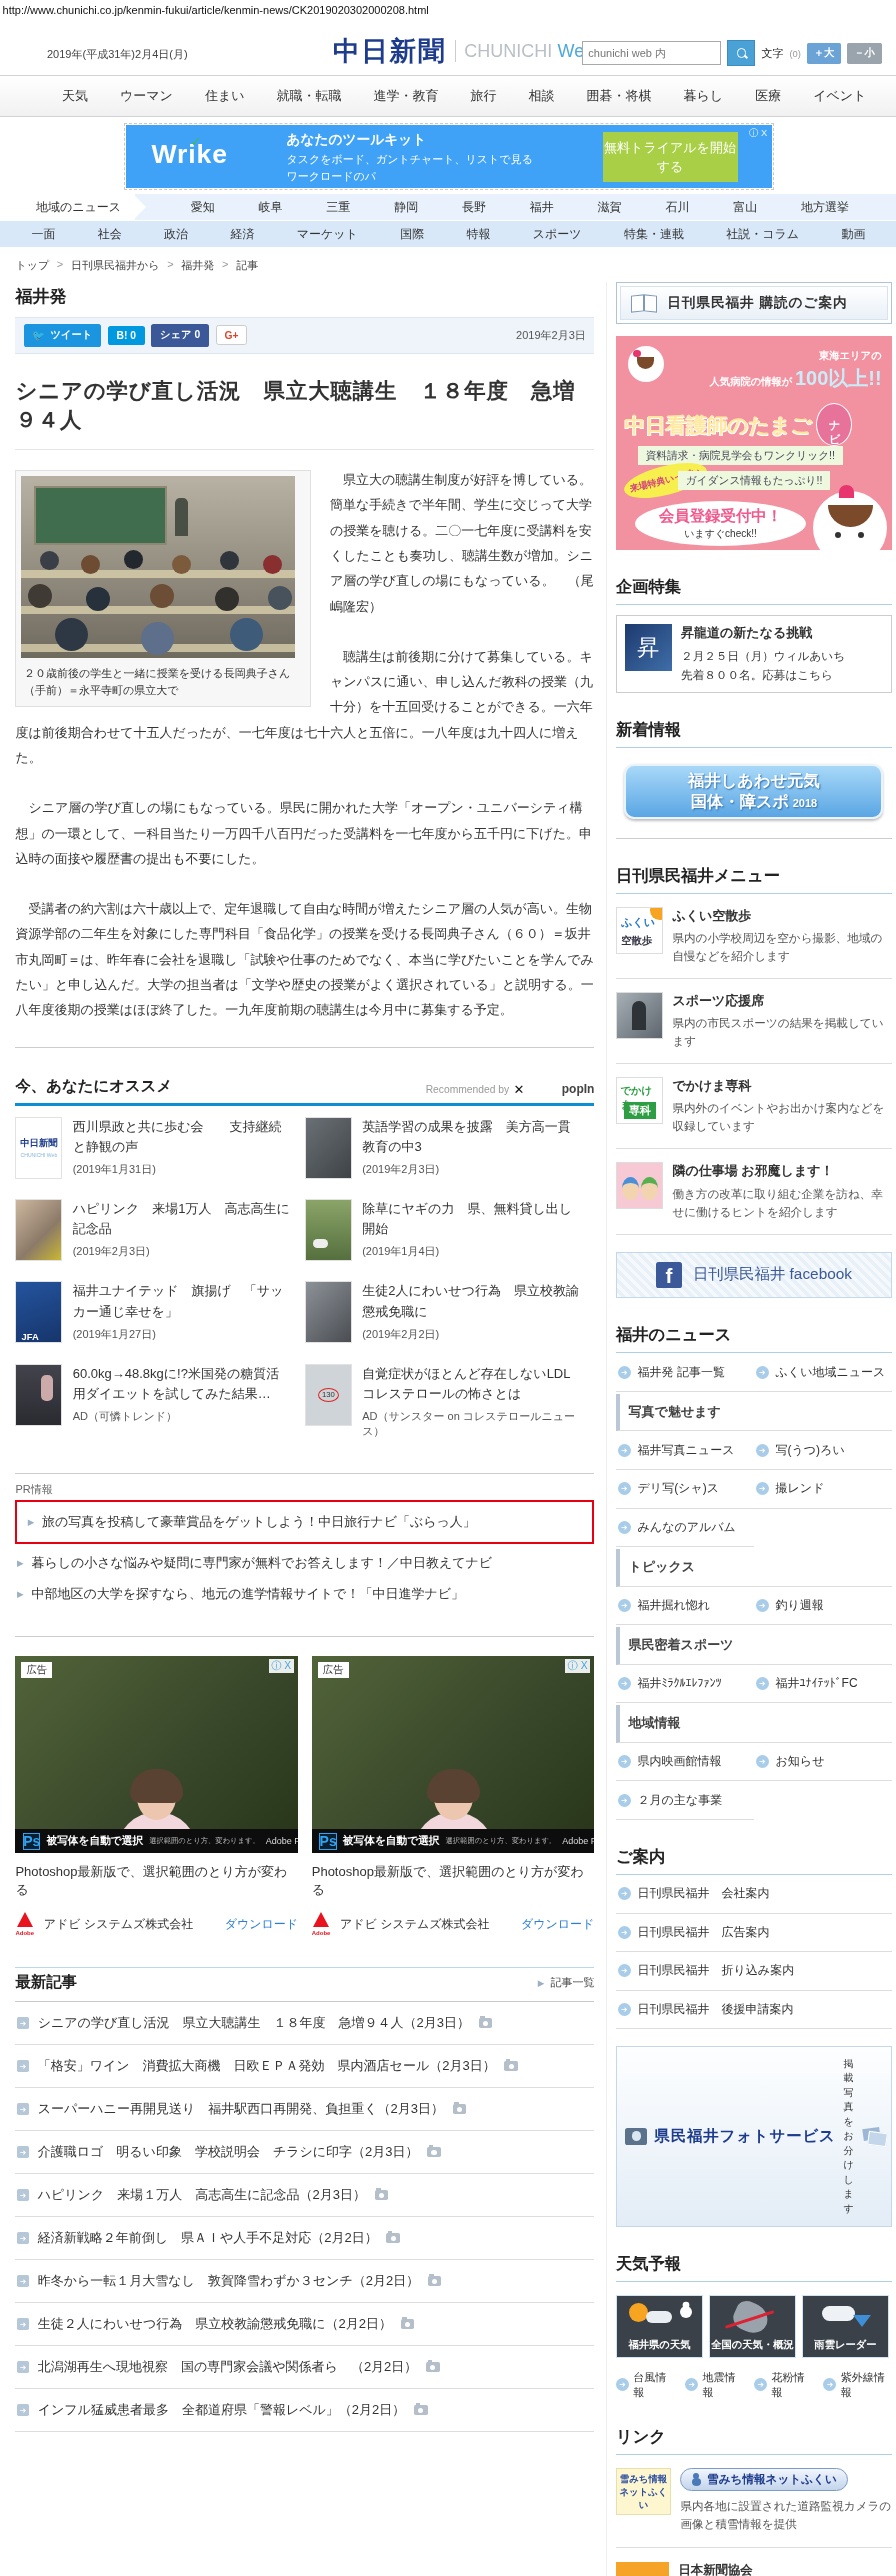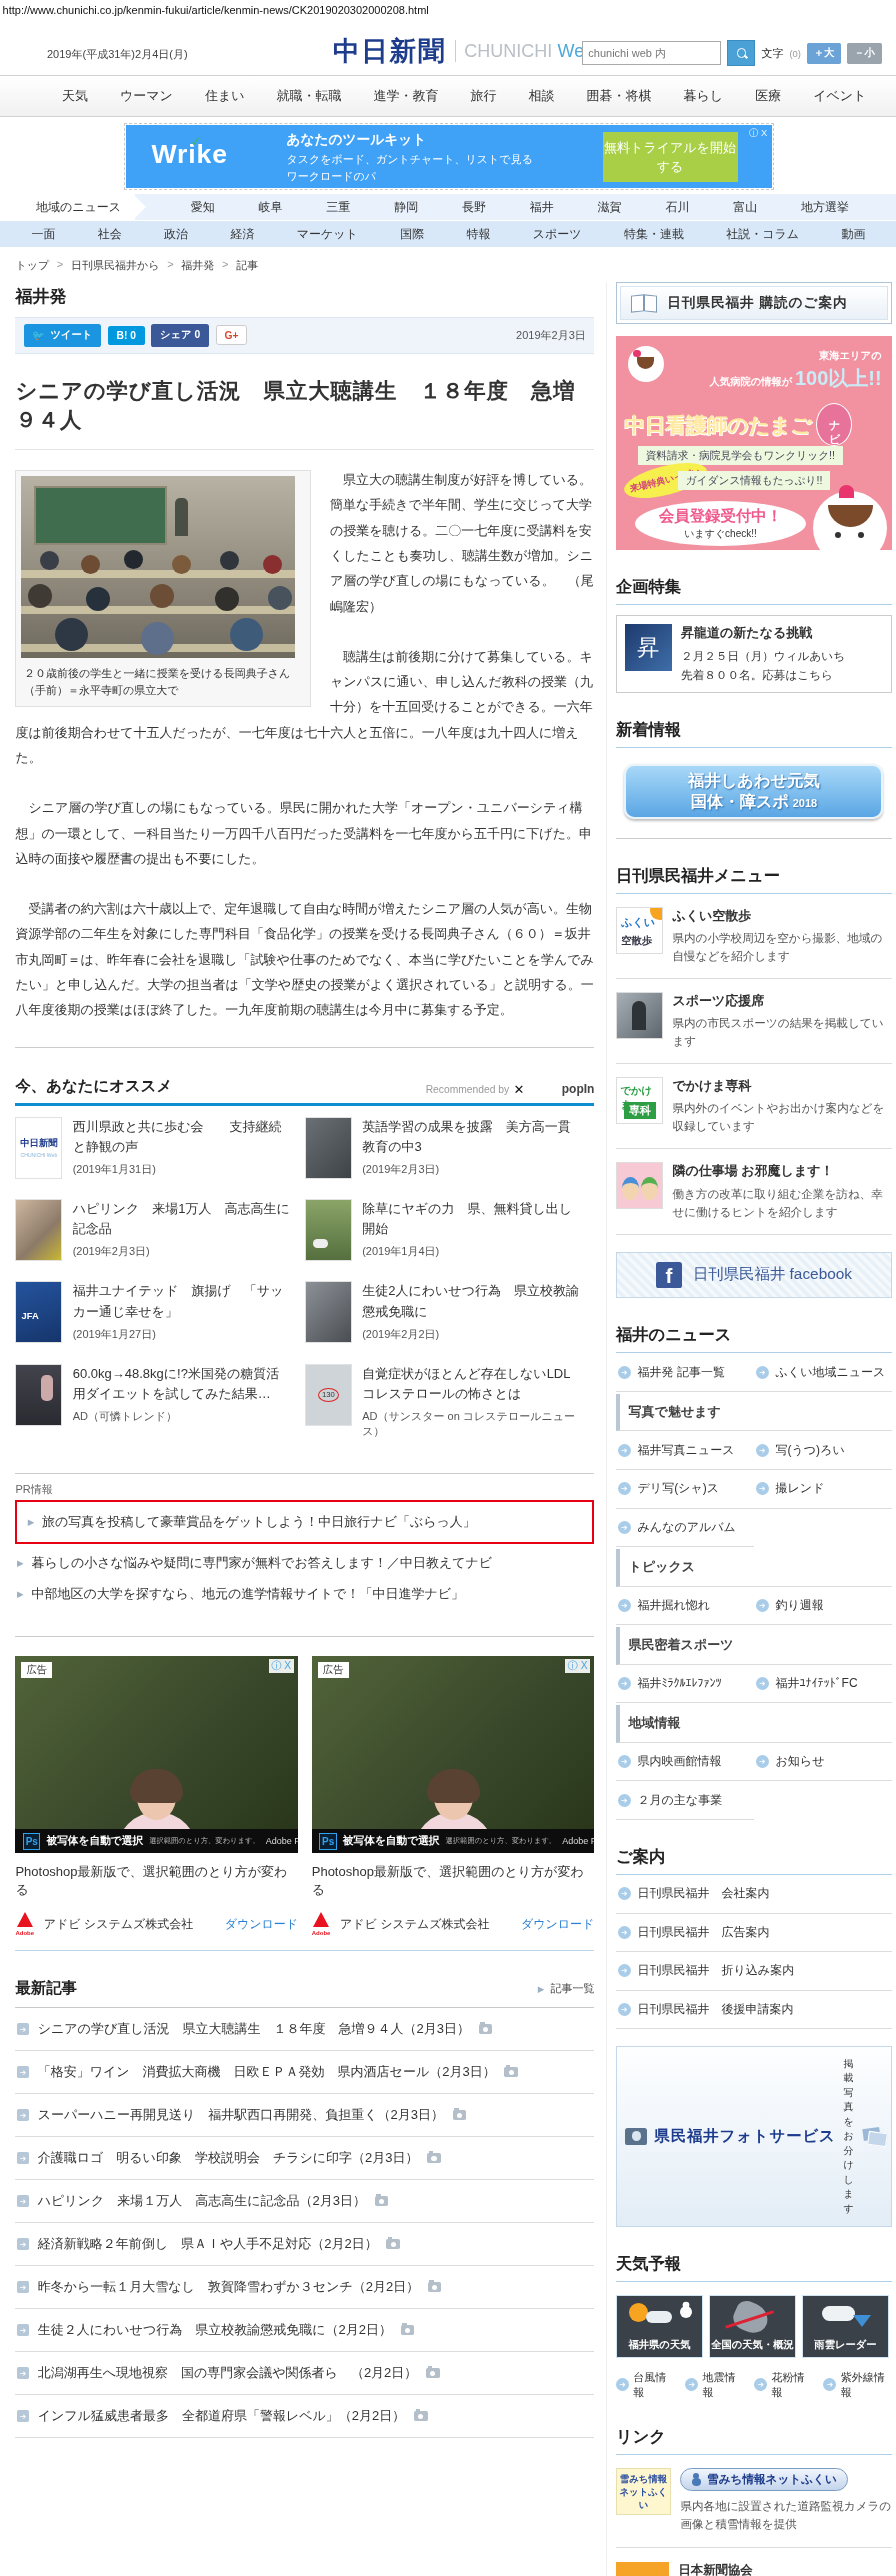--- a/index.html
+++ b/index.html
@@ -89,21 +89,21 @@
   .rec-grid{display:flex;flex-wrap:wrap;}
   .rec-item{width:50%;box-sizing:border-box;display:flex;gap:10.3px;padding:11px 13.7px 9.4px 0;cursor:pointer;}
   .rec-thumb{width:47px;height:62px;flex:none;border:0.9px solid #e2e2e2;position:relative;overflow:hidden;box-sizing:border-box;}
   .rt-logo{background:#fff;display:flex;flex-direction:column;align-items:center;justify-content:center;gap:2.6px;}
   .rt-logo .l1{color:#1e3c8c;font-weight:bold;font-size:9.4px;font-family:"Liberation Serif",serif;}
   .rt-logo .l2{color:#8ab6d8;font-size:5.1px;}
   .rt-eng{background:linear-gradient(135deg,#6a7075,#3e4347);}
   .rt-hapi{background:linear-gradient(135deg,#cdb7a0,#8c7a68 60%,#c9b832);}
   .rt-goat{background:linear-gradient(180deg,#8aa468,#55703e);}
   .rt-goat i{position:absolute;left:6.9px;bottom:12px;width:15.4px;height:9.4px;background:#eee;border-radius:4.3px;}
-  .rt-jfa{background:linear-gradient(160deg,#24549e,#16356b);display:flex;align-items:center;justify-content:flex-start;}
+  .rt-jfa{background:linear-gradient(160deg,#24549e,#16356b);display:flex;align-items:flex-end;justify-content:flex-start;}
   .rt-jfa span{color:#fff;font-weight:bold;font-size:9.4px;padding:5.1px 0 0 5.1px;}
   .rt-bow{background:linear-gradient(135deg,#8d9298,#4a4e53);}
   .rt-diet{background:linear-gradient(180deg,#43434d,#2a2a31);}
   .rt-diet i{position:absolute;right:8.6px;top:10.3px;width:12px;height:26px;background:#caa;border-radius:5.1px;}
   .rt-ldl{background:#cfd4d8;display:flex;align-items:center;justify-content:center;}
   .rt-ldl span{border:1.7px solid #d22;border-radius:50%;padding:1.7px 3.4px;color:#333;font-size:7.7px;}
   .rec-tt{font-size:13px;line-height:1.55;color:#333;}
   .rec-dt{font-size:11px;color:#555;margin-top:5.1px;}
   
   .prb{margin-top:24px;border-top:0.9px solid #ccc;padding-top:8.6px;}
@@ -114,32 +114,32 @@
   
   .adrow{display:flex;gap:13.7px;margin-top:26px;border-top:0.9px solid #ccc;padding-top:19px;}
   .adbox{width:283px;}
   .adv{position:relative;height:197px;background:linear-gradient(135deg,#52643a 0%,#39482a 55%,#273418 100%);overflow:hidden;}
   .adv .girl{position:absolute;left:101px;bottom:-22px;width:82px;height:63px;background:#f2d7dc;border-radius:41px 41px 0 0;}
   .adv .face{position:absolute;left:122px;bottom:33px;width:39px;height:45px;background:#ecc6ae;border-radius:50%;}
   .adv .hair{position:absolute;left:115px;bottom:50px;width:53px;height:34px;background:#5a4232;border-radius:26px 26px 10.3px 10.3px;}
   .ad-label{position:absolute;left:6px;top:6px;background:#fff;color:#333;font-size:10.3px;padding:0.9px 5.1px;}
   .ad-ix{position:absolute;right:4.3px;top:2.6px;color:#45a5e6;font-size:10.3px;background:rgba(255,255,255,.9);padding:0 2.6px;cursor:pointer;}
   .adbar{position:absolute;bottom:0;left:0;right:0;height:24px;background:#0d0d0d;display:flex;align-items:center;gap:6px;padding:0 7.7px;color:#fff;}
-  .psq{width:15.4px;height:15.4px;background:#0b1f33;border:0.9px solid #2ea3f2;color:#2ea3f2;font-size:10px;font-weight:bold;display:flex;align-items:center;justify-content:center;flex:none;}
+  .psq{width:15.4px;height:15.4px;background:#0b1f33;border:0.9px solid #2ea3f2;color:#2ea3f2;font-size:14px;font-weight:bold;display:flex;align-items:center;justify-content:center;flex:none;}
   .adb1{font-weight:bold;font-size:10.7px;white-space:nowrap;}
   .adb2{font-size:7.3px;color:#bbb;white-space:nowrap;}
   .adb3{margin-left:auto;font-size:9px;color:#ddd;white-space:nowrap;}
   .ad-headline{font-size:13px;color:#333;margin:9.4px 0 13.7px;}
   .adfoot{display:flex;align-items:center;gap:7.7px;font-size:12px;color:#333;}
   .alogo{width:20.6px;height:24px;flex:none;position:relative;}
   .alogo::before{content:"";position:absolute;left:1.7px;top:0;border-left:8.6px solid transparent;border-right:8.6px solid transparent;border-bottom:15.4px solid #e8131f;}
   .alogo::after{content:"Adobe";position:absolute;left:0;bottom:0;font-size:6px;color:#e8131f;font-weight:bold;}
   .dl{margin-left:auto;color:#2a7fd0;font-size:12px;cursor:pointer;}
   
-  .latest{margin-top:14px;border-top:1.7px solid #bcd7ec;padding-top:27px;}
+  .latest{margin-top:31px;border-top:1.7px solid #bcd7ec;padding-top:4px;}
   .lhead{display:flex;align-items:center;border-bottom:0.9px solid #c9c9c9;padding-bottom:7.7px;}
   .lhead h3{font-size:15.4px;margin:0;color:#222;}
   .lmore{margin-left:auto;font-size:11px;color:#444;display:flex;align-items:center;gap:6px;cursor:pointer;}
   .latest li{display:flex;align-items:center;gap:8.6px;padding:12px 1.7px;border-bottom:0.9px solid #ddd;font-size:13px;color:#333;cursor:pointer;}
   .sqarr{width:12px;height:12px;background:#b6c8d8;border-radius:1.7px;color:#fff;font-size:7.7px;display:flex;align-items:center;justify-content:center;flex:none;}
   .cam{position:relative;width:13.7px;height:10.3px;background:#b4bfc9;border-radius:1.7px;flex:none;display:inline-block;}
   .cam::before{content:"";position:absolute;left:4.3px;top:2.6px;width:5.1px;height:5.1px;border-radius:50%;background:#fff;}
   .cam::after{content:"";position:absolute;left:1.7px;top:-1.7px;width:4.3px;height:1.7px;background:#b4bfc9;}
   
   .sb-sub{border:0.9px solid #b0c4d8;padding:2.6px;cursor:pointer;}

